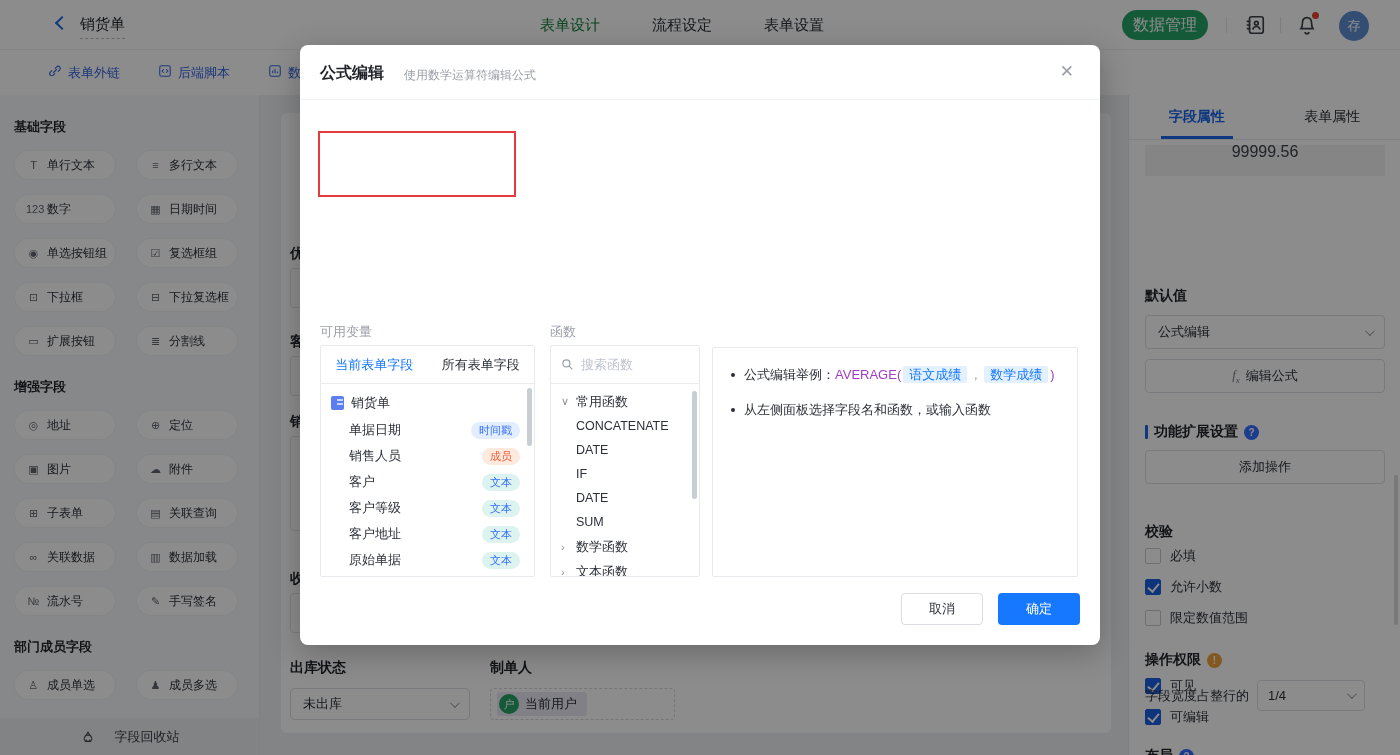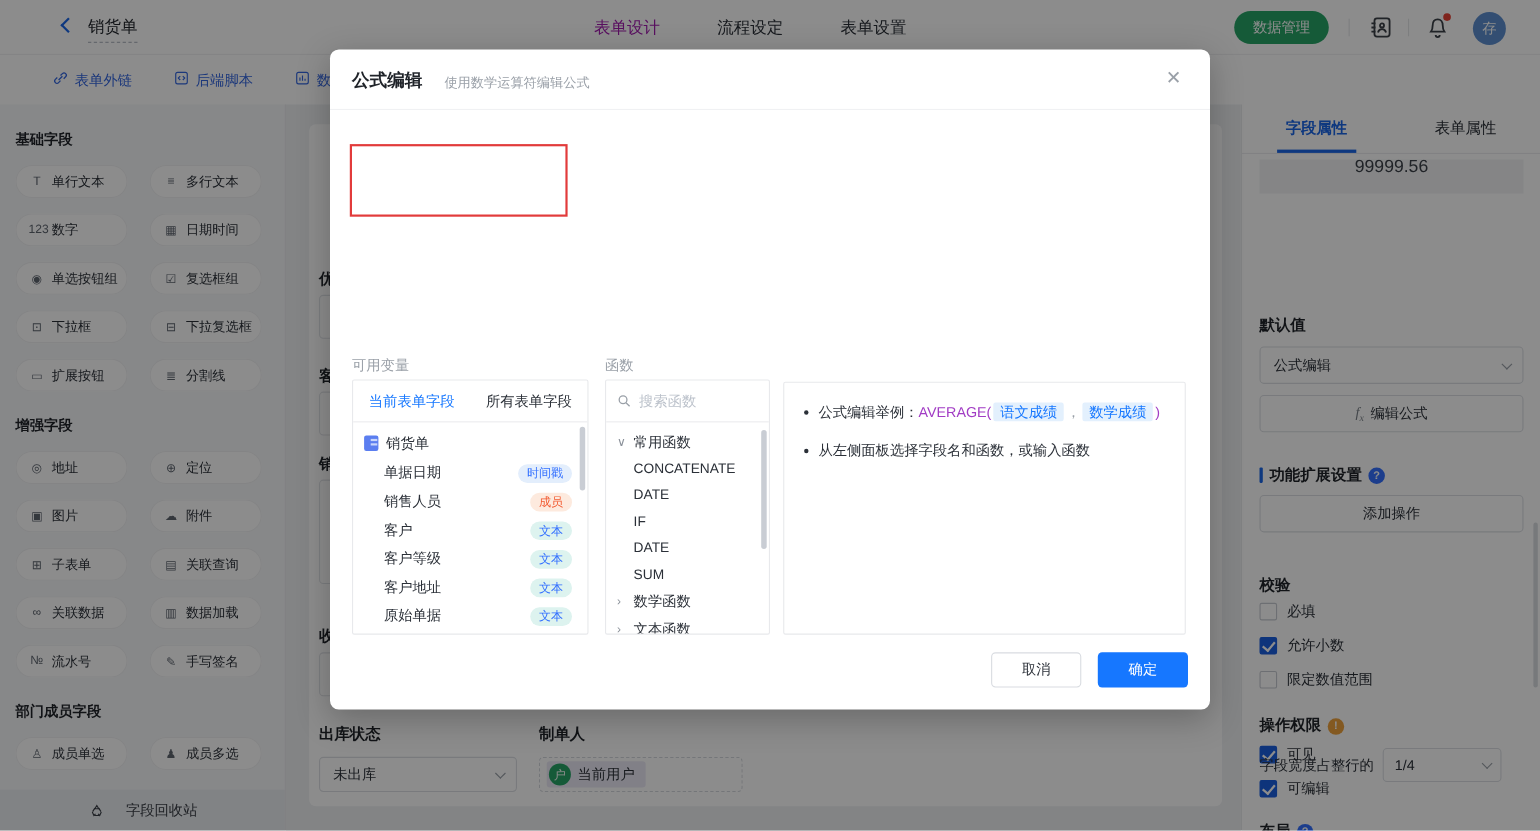--- a/index.html
+++ b/index.html
@@ -6,22 +6,22 @@
   html,body { width:1400px; height:755px; }
   body { font-family:"Liberation Sans","DejaVu Sans",sans-serif; color:#1f2329; overflow:hidden; background:#fff; }
   #stage { position:relative; width:1400px; height:755px; overflow:hidden; }
 
   
   #topbar { position:absolute; left:0; top:0; width:1400px; height:50px; background:#fff; border-bottom:1px solid #f0f1f3; z-index:1; }
   .back-chev { position:absolute; left:57px; top:18px; width:10px; height:10px; border-left:2.5px solid #1a66e8; border-bottom:2.5px solid #1a66e8; transform:rotate(45deg); }
   .back-title { position:absolute; left:80px; top:15px; font-size:15px; color:#1f2329; border-bottom:1px dashed #b9bec7; padding-bottom:4px; }
   #topbar-tabs { position:absolute; left:540px; top:0; height:50px; display:flex; gap:52px; align-items:center; }
   .top-tab { font-size:15px; color:#2b3038; cursor:pointer; white-space:nowrap; }
-  .top-tab.active { color:#a21caf; }
-  .pill-green { position:absolute; left:1122px; top:10px; width:86px; height:30px; border-radius:15px; background:#27a567; color:#fff; font-size:13px; display:flex; align-items:center; justify-content:center; }
+  .top-tab.active { color:#15803d; }
+  .pill-green { position:absolute; left:1122px; top:10px; width:86px; height:30px; border-radius:15px; background:#27a567; color:#fff; font-size:16px; display:flex; align-items:center; justify-content:center; }
   .tb-sep { position:absolute; top:17px; width:1px; height:16px; background:#e3e5e8; }
   .top-ico { position:absolute; top:14px; width:22px; height:22px; color:#3b4048; }
   .red-dot { position:absolute; right:-1px; top:-2px; width:7px; height:7px; border-radius:50%; background:#e84335; }
   .avatar { position:absolute; left:1339px; top:11px; width:30px; height:30px; border-radius:50%; background:#5d8fd0; color:#fff; font-size:13px; display:flex; align-items:center; justify-content:center; }
 
   
   #toolbar { position:absolute; left:0; top:50px; width:1400px; height:45px; background:#fff; z-index:1; }
   #toolbar-links { position:absolute; left:48px; top:0; height:45px; display:flex; gap:38px; align-items:center; }
   .tool-link { display:flex; align-items:center; gap:6px; font-size:13px; color:#3366e0; white-space:nowrap; }
   .tool-link svg { width:14px; height:14px; }

